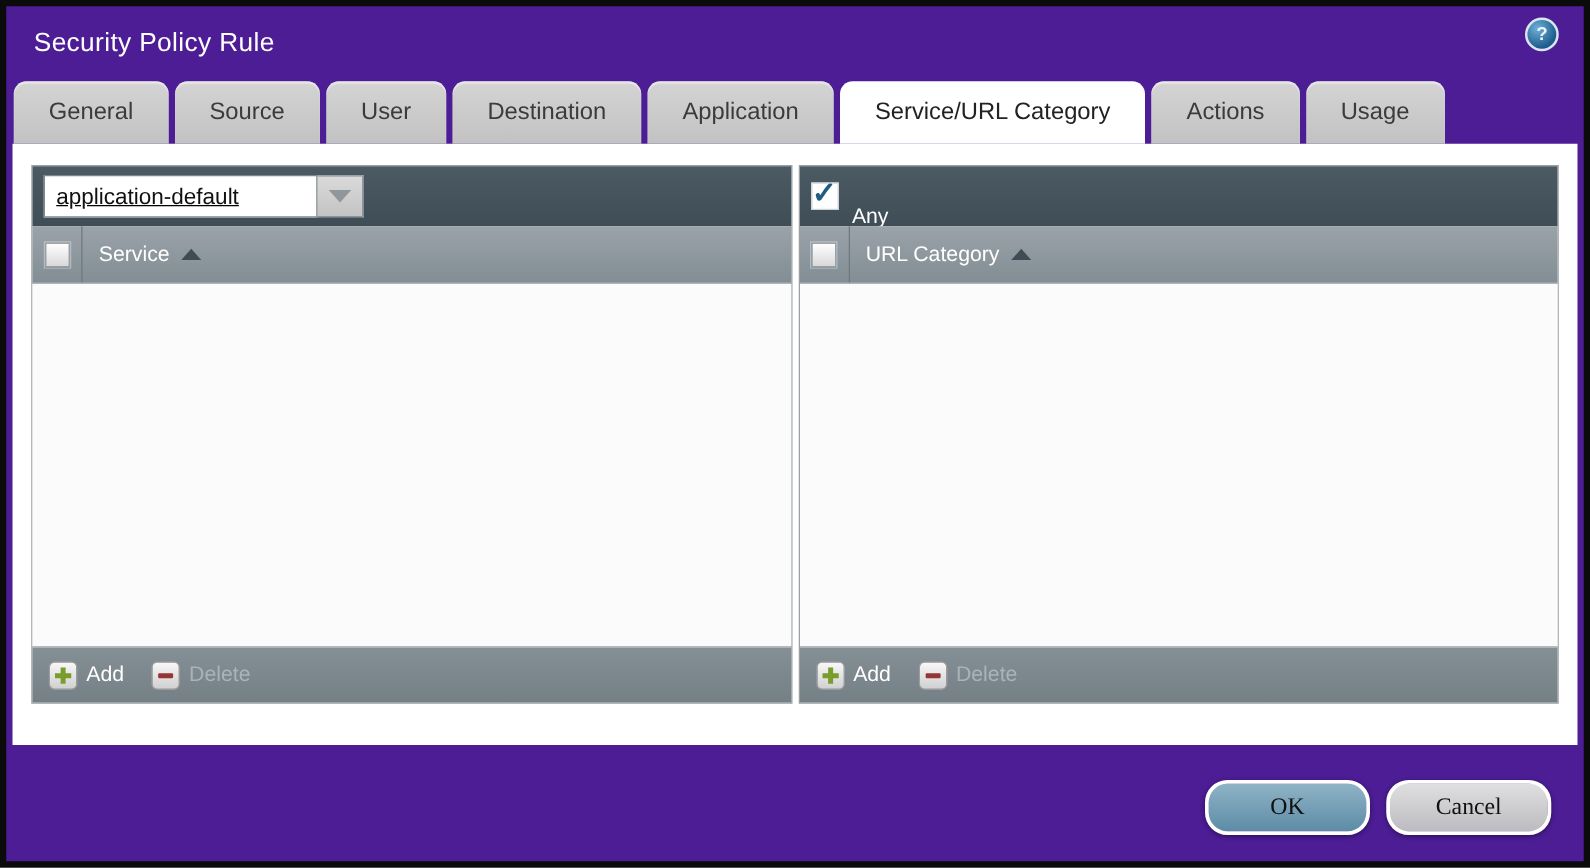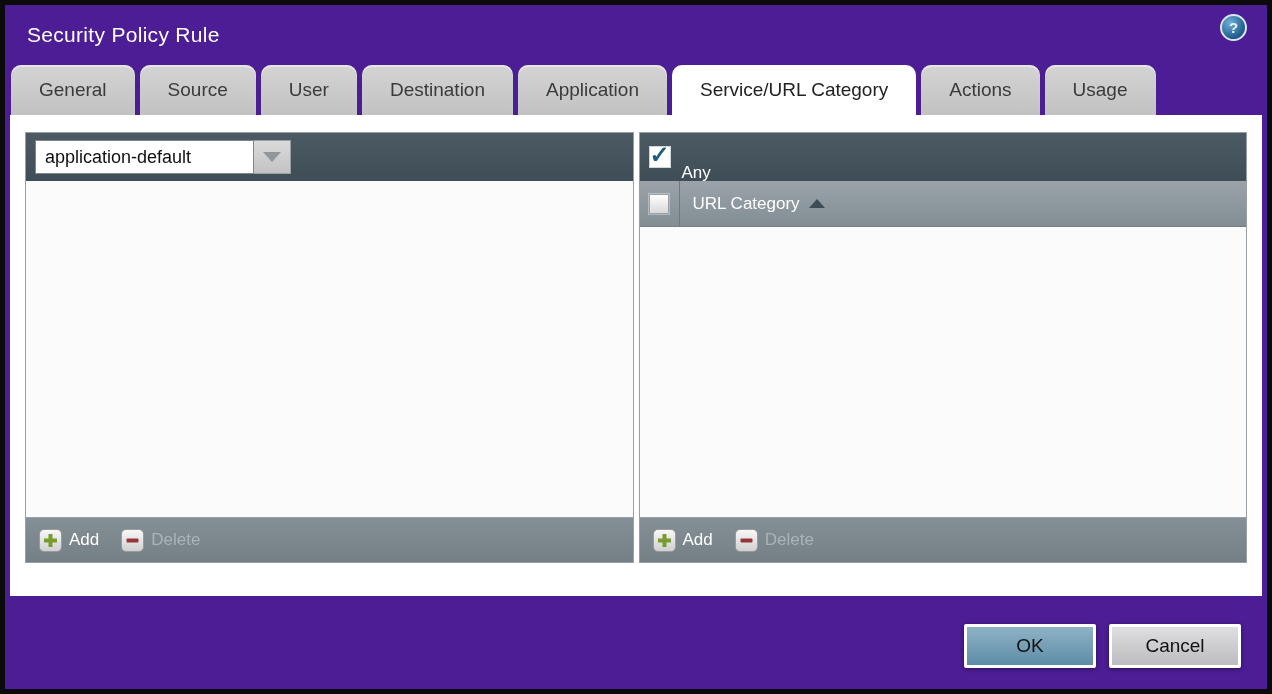--- a/index.html
+++ b/index.html
@@ -41,39 +41,39 @@
   .pfooter { height:45px; background:linear-gradient(#858f96,#747f86); display:flex; align-items:center;
              padding:0 13px; gap:22px; flex-shrink:0; border-top:1px solid #9aa2a8; }
   .toolbtn { display:flex; align-items:center; gap:7px; cursor:pointer; }
   .iconbox { width:23px; height:23px; border-radius:5px; background:linear-gradient(#f8f8f8,#d0d0d0);
              border:1px solid #9b9b9b; display:flex; align-items:center; justify-content:center; }
   .toolbtn span.lbl { color:#ffffff; font-size:17px; }
   .toolbtn.disabled span.lbl { color:#aab3b8; }
   .toolbtn.disabled { cursor:default; }
 
   
-  .combo { display:flex; align-items:center; }
+  .combo { display:flex; align-items:center;text-decoration:underline; }
   .combo-input { width:219px; height:34px; background:#ffffff; border:1px solid #7e878d;
                  font-size:18px; color:#111; display:flex; align-items:center; padding:0 9px; cursor:text; }
   .combo-btn { width:37px; height:34px; background:linear-gradient(#dadada,#c3c3c3); border:1px solid #9aa1a6;
                border-left:none; display:flex; align-items:center; justify-content:center; cursor:pointer; }
   .down-tri { width:0; height:0; border-left:9px solid transparent; border-right:9px solid transparent;
               border-top:10px solid #8f979c; }
 
   
   .anybox { width:22px; height:22px; background:#ffffff; border:1px solid #cfd6da; display:flex;
             align-items:center; justify-content:center; cursor:pointer; }
   .checkmark { color:#1e5c80; font-size:24px; font-weight:bold; line-height:1; margin-top:-5px; }
   .any-label { color:#ffffff; font-size:17px; margin-left:11px;margin-top:32px; }
 
   
   .btnrow { position:absolute; right:26px; bottom:21px; display:flex; gap:13px; }
-  .btn { width:132px; height:44px; border-radius:2px; border:3px solid #ffffff; font-size:19px;
+  .btn { width:132px; height:44px; border-radius:18px; border:3px solid #ffffff; font-size:19px;
          display:flex; align-items:center; justify-content:center; color:#111; cursor:pointer;
-         box-shadow:0 1px 4px rgba(0,0,0,.45); font-family:Liberation Sans, sans-serif; }
+         box-shadow:0 1px 4px rgba(0,0,0,.45); font-family:Liberation Serif, serif; }
   .btn-ok { background:linear-gradient(#8fb3c6,#5d8ca6); }
   .btn-cancel { background:linear-gradient(#dfdfe1,#bcbcc0); }
 </style>
 </head>
 <body>
 
 <div class="screen">
   <div class="dialog">
 
     <div class="titlebar">
@@ -95,20 +95,29 @@
     <div class="content">
       <div class="panels">
 
         <div class="panel">
           <div class="ptoolbar">
             <div class="combo">
               <div class="combo-input">application-default</div>
               <div class="combo-btn">
                 <div class="down-tri"></div>
               </div>
+            </div>
+          </div>
+          <div class="pheader">
+            <div class="chkcol">
+              <div class="checkbox"></div>
+            </div>
+            <div class="hdrcell">
+              <span>Service</span>
+              <span class="sort-asc"></span>
             </div>
           </div>
           <div class="plist"></div>
           <div class="pfooter">
             <div class="toolbtn">
               <span class="iconbox">
                 <svg width="15" height="15" viewBox="0 0 15 15">
                     <path d="M5.5 1h4v4.5H14v4H9.5V14h-4V9.5H1v-4h4.5z" fill="#7a9c2c"></path>
                   </svg>
               </span>

